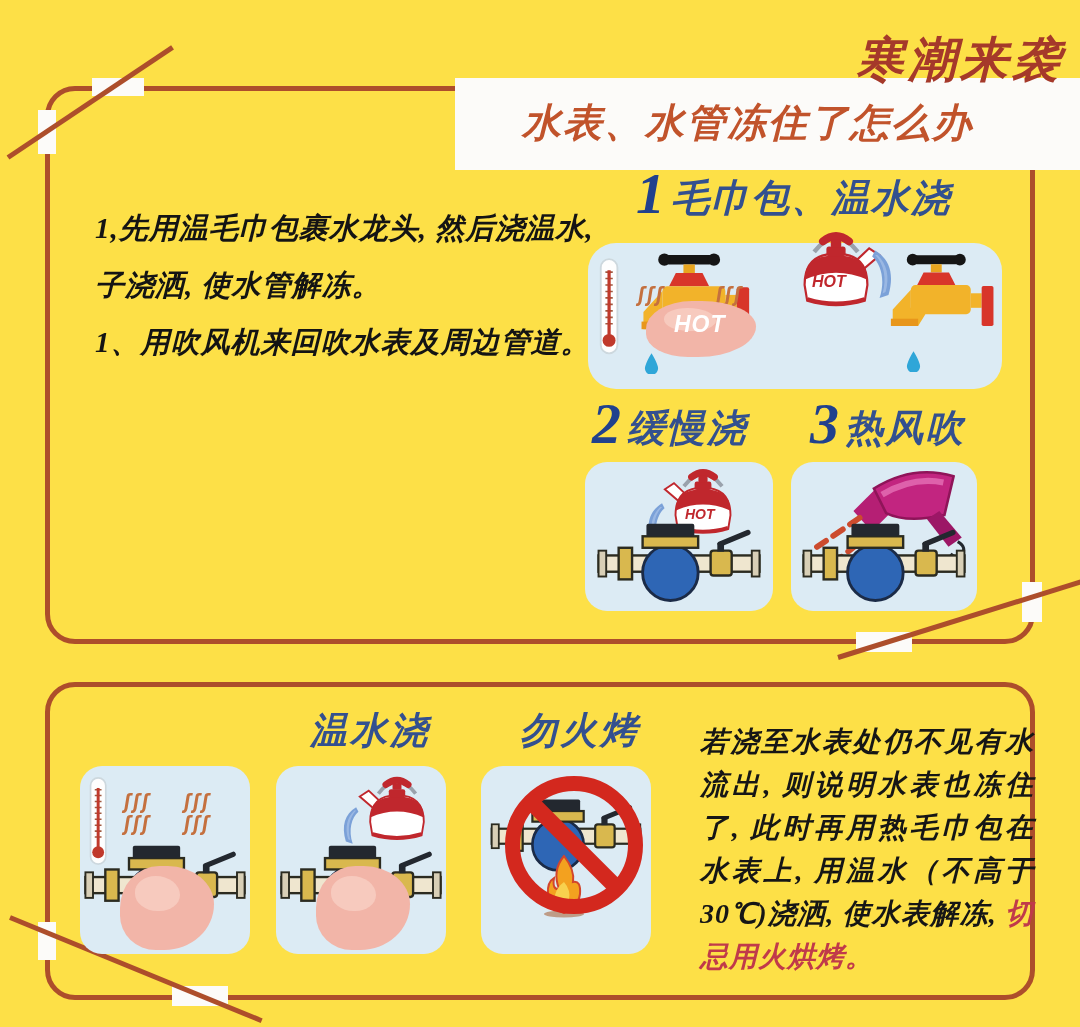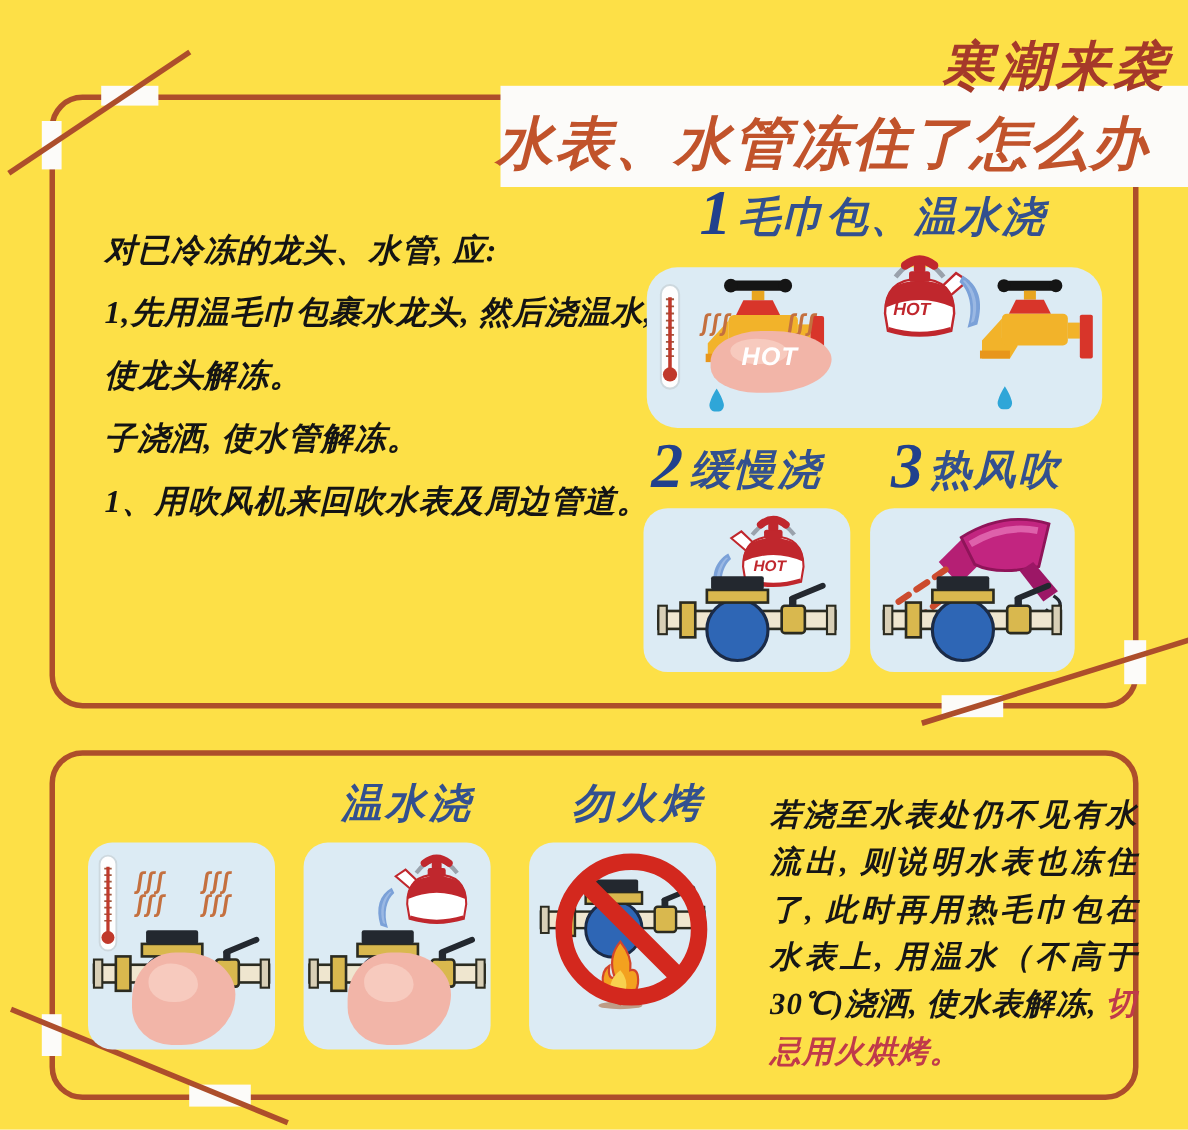--- a/index.html
+++ b/index.html
@@ -6,21 +6,21 @@
   .page{position:relative;width:1080px;height:1027px;background:#fde047;overflow:hidden;
         font-family:"Liberation Sans",sans-serif;font-style:italic;}
   
   .bx{position:absolute;border:5px solid #ad4e2b;border-radius:30px;box-sizing:border-box;background:transparent;}
   #topbox{left:45px;top:86px;width:990px;height:558px;}
   #botbox{left:45px;top:682px;width:990px;height:318px;}
   .gap{position:absolute;background:#fcfbf9;}
   .diag{position:absolute;height:5px;background:#ad4e2b;transform-origin:0 50%;}
   
   .badge{position:absolute;right:16px;top:28px;font-size:48px;font-weight:800;color:#a5392a;letter-spacing:4px;}
-  .title{position:absolute;left:450px;top:96px;width:595px;text-align:center;font-size:52px;font-weight:800;
+  .title{position:absolute;left:450px;top:96px;width:595px;text-align:center;font-size:39px;font-weight:800;
          color:#c1532b;letter-spacing:2px;}
   
   .intro{position:absolute;left:95px;top:200px;width:500px;font-family:"Liberation Serif",serif;
          font-weight:bold;color:#141414;font-size:29px;line-height:57px;letter-spacing:1px;}
   .iline{white-space:nowrap;}
   
   .stephead{position:absolute;display:flex;align-items:flex-end;color:#33508f;}
   .stephead .num{font-family:"Liberation Serif",serif;font-weight:bold;font-size:58px;line-height:52px;color:#21418d;}
   .stephead .slabel{font-size:38px;font-weight:800;letter-spacing:2px;margin-left:6px;line-height:44px;}
   
@@ -138,23 +138,21 @@
   <div class="gap" style="left:172px;top:986px;width:56px;height:20px;"></div>
 
   <div class="diag" style="left:8px;top:155px;width:198px;transform:rotate(-33.8deg);"></div>
   <div class="diag" style="left:838px;top:655px;width:256px;transform:rotate(-17.3deg);"></div>
   <div class="diag" style="left:10px;top:915px;width:272px;transform:rotate(22.3deg);"></div>
 
   <div class="badge">寒潮来袭</div>
   <div class="title">水表、水管冻住了怎么办</div>
 
   <div class="intro">
-    <div class="iline">对已冷冻的龙头、水管, 应:</div>
     <div class="iline">1,先用温毛巾包裹水龙头, 然后浇温水,</div>
-    <div class="iline">使龙头解冻。</div>
     <div class="iline">子浇洒, 使水管解冻。</div>
     <div class="iline">1、用吹风机来回吹水表及周边管道。</div>
   </div>
 
   <div class="stephead" style="left:636px;top:168px;">
     <span class="num">1</span>
     <span class="slabel">毛巾包、温水浇</span>
   </div>
   <div class="stephead" style="left:592px;top:398px;">
     <span class="num">2</span>

